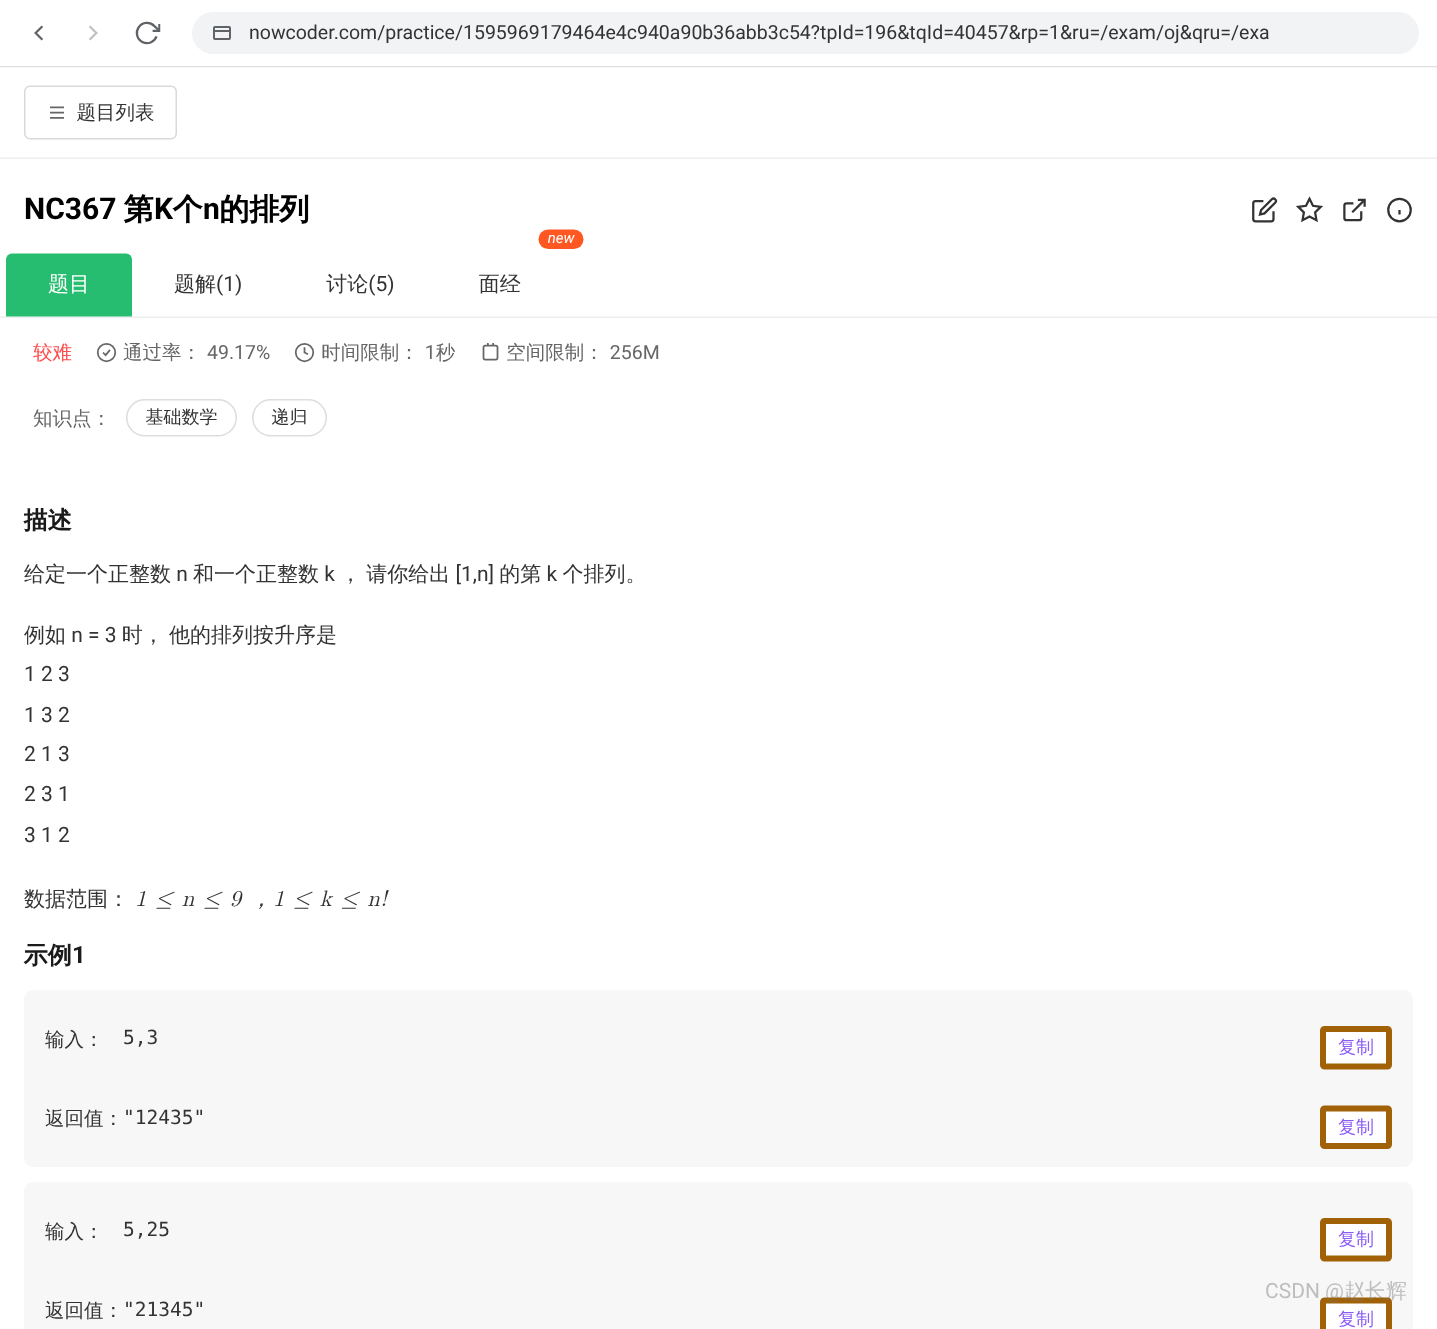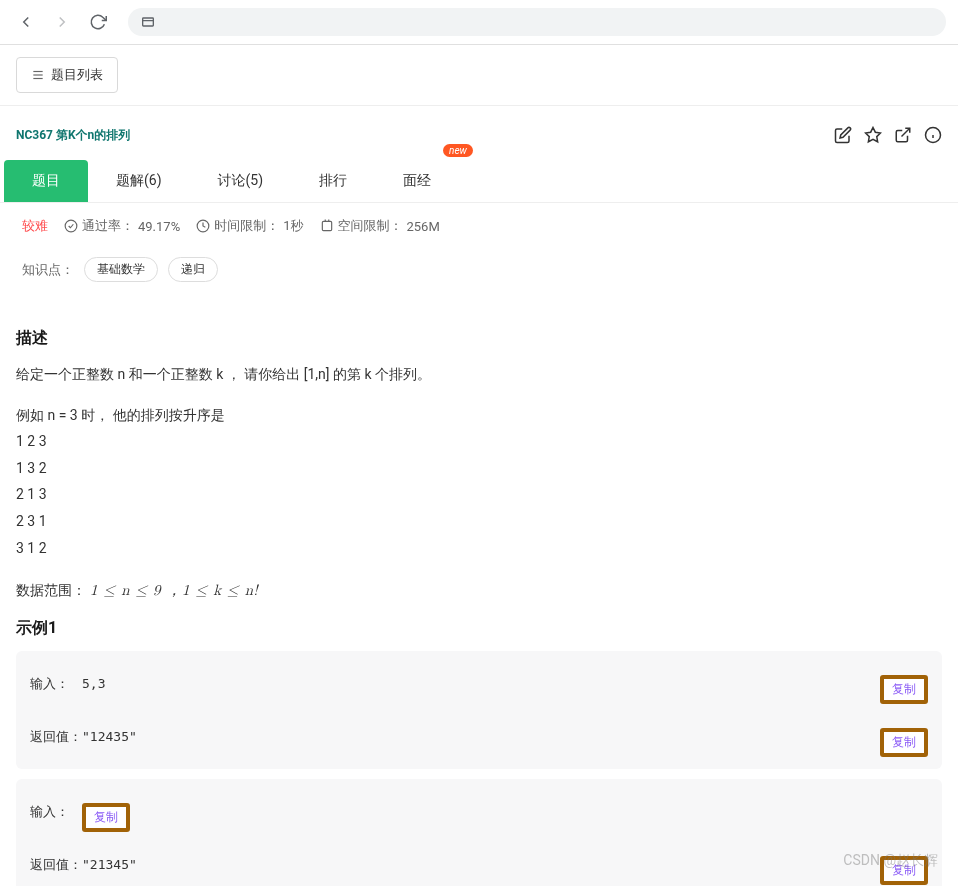--- a/index.html
+++ b/index.html
@@ -13,21 +13,21 @@
     .url-icon svg { width:16px; height:16px; }
     .url-text { color: #333; font-size: 13px; white-space: nowrap; overflow: hidden; }
     
     .toolbar-area { padding: 12px 16px; background: #fff; }
     .list-btn { border: 1px solid #d9d9d9; background: #fff; padding: 8px 14px; border-radius: 4px; font-size: 13px; color: #333; cursor: pointer; display: inline-flex; align-items: center; gap: 6px; }
     .list-btn svg { width:14px; height:14px; stroke:#666; }
     
     .divider { border-top: 1px solid #eee; }
     
     .header-row { display: flex; align-items: center; justify-content: space-between; padding: 20px 16px 16px; }
-    .title { font-size: 12px; font-weight: 700; color: #0f766e; }
+    .title { font-size: 20px; font-weight: 700; color: #000000; }
     .action-row { display: flex; gap: 12px; }
     .action-icon { width: 18px; height: 18px; stroke: #333; fill: none; cursor: pointer; }
     
     .tabs { display: flex; border-bottom: 1px solid #eee; padding: 0 4px; position: relative; align-items:center; }
     .tab { padding: 12px 28px; font-size: 14px; color: #333; cursor: pointer; border-radius: 4px 4px 0 0; }
     .tab.active { background: #26bd71; color: #fff; }
     .new-badge { background: #ff5722; color: #fff; font-size: 10px; padding: 1px 6px; border-radius: 8px; margin-left: -16px; margin-top: -16px; align-self: flex-start; font-style: italic; }
     
     .meta-row { display: flex; align-items: flex-start; gap: 16px; padding: 14px 22px; font-size: 13px; color: #666; }
     .difficulty { color: #ff4d4f; }
@@ -72,20 +72,21 @@
         <path d="M20.49 15a9 9 0 1 1-2.12-9.36L23 10"></path>
       </svg>
     </button>
   <div class="url-bar">
     <span class="url-icon">
         <svg viewBox="0 0 24 24" fill="none" stroke="#5f6368" stroke-width="2">
           <rect x="4" y="6" width="16" height="12" rx="1"></rect>
           <path d="M4 10h16"></path>
         </svg>
       </span>
+    <span class="url-text">nowcoder.com/practice/1595969179464e4c940a90b36abb3c54?tpId=196&amp;tqId=40457&amp;rp=1&amp;ru=/exam/oj&amp;qru=/exa</span>
   </div>
 </div>
 
 <div class="toolbar-area">
   <button class="list-btn">
     <svg viewBox="0 0 24 24" fill="none" stroke-width="2">
         <line x1="4" y1="6" x2="20" y2="6"></line>
         <line x1="4" y1="12" x2="20" y2="12"></line>
         <line x1="4" y1="18" x2="20" y2="18"></line>
       </svg>
@@ -113,23 +114,22 @@
     <svg class="action-icon" viewBox="0 0 24 24" stroke-width="2">
         <circle cx="12" cy="12" r="10"></circle>
         <line x1="12" y1="8" x2="12" y2="8"></line>
         <line x1="12" y1="12" x2="12" y2="16"></line>
       </svg>
   </div>
 </div>
 
 <div class="tabs">
   <div class="tab active">题目</div>
-  <div class="tab">题解(6)</div>
+  <div class="tab">题解(1)</div>
   <div class="tab">讨论(5)</div>
-  <div class="tab">排行</div>
   <div class="tab">面经</div>
   <span class="new-badge">new</span>
 </div>
 
 <div class="meta-row">
   <span class="difficulty">较难</span>
   <span class="meta-item">
     <svg viewBox="0 0 24 24" stroke-width="2">
         <circle cx="12" cy="12" r="10"></circle>
         <polyline points="8 12 11 15 16 9"></polyline>
@@ -188,20 +188,21 @@
     <div class="example-row">
       <span class="ex-label">返回值：</span>
       <span class="ex-value">"12435"</span>
       <button class="copy-btn">复制</button>
     </div>
   </div>
 
   <div class="example-box">
     <div class="example-row">
       <span class="ex-label">输入：</span>
+      <span class="ex-value">5,25</span>
       <button class="copy-btn">复制</button>
     </div>
     <div class="example-row">
       <span class="ex-label">返回值：</span>
       <span class="ex-value">"21345"</span>
       <button class="copy-btn">复制</button>
     </div>
   </div>
 </div>
 

